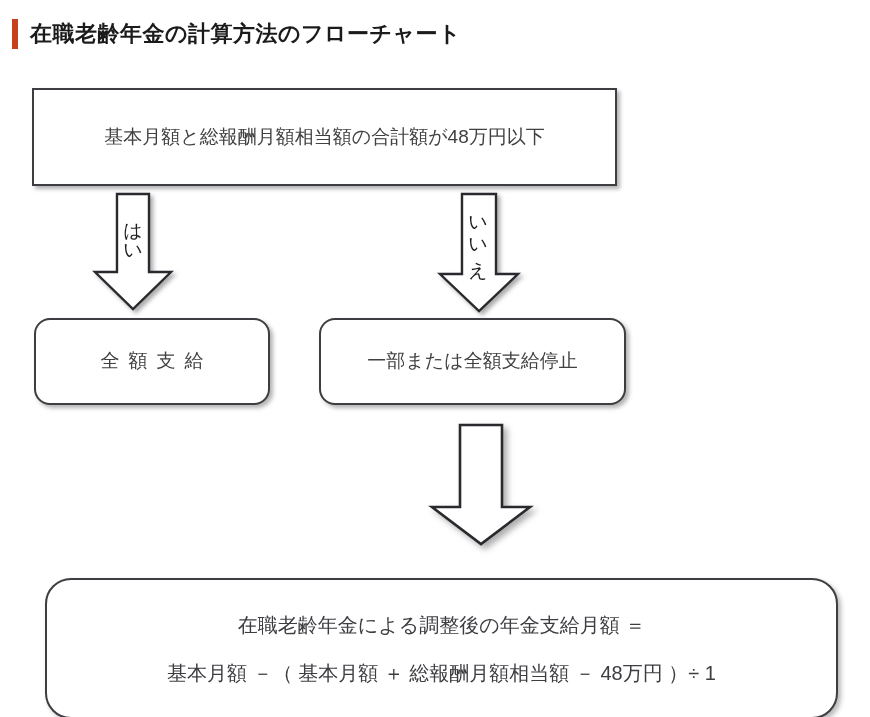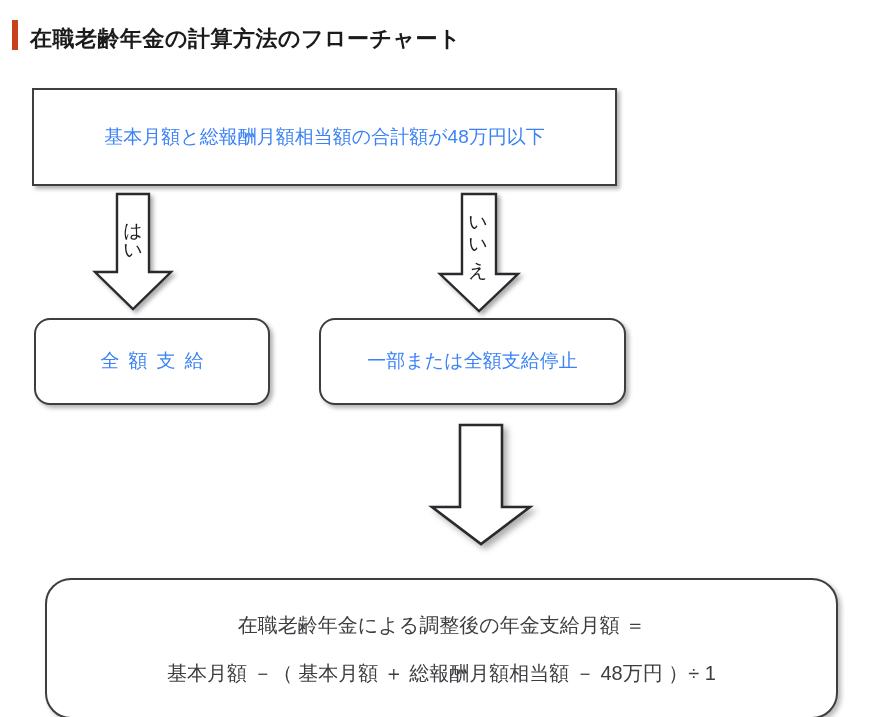--- a/index.html
+++ b/index.html
@@ -18,21 +18,21 @@
     background: #ffffff;
     overflow: hidden;
   }
 
   
   .title-row {
     position: absolute;
     left: 12px;
     top: 18px;
     display: flex;
-    align-items: flex-end;
+    align-items: center;
     height: 32px;
   }
   .title-bar {
     width: 6px;
     height: 30px;
     background: #c9401c;
     margin-right: 12px;
     flex: none;
   }
   .title-text {
@@ -51,21 +51,21 @@
     background: #ffffff;
     border: 2px solid #3d3d42;
     box-shadow: 3px 3px 4px rgba(0,0,0,0.30);
     display: flex;
     align-items: center;
     justify-content: center;
     text-align: center;
   }
   .node .node-label {
     font-size: 19px;
-    color: #3b82f6;
+    color: #404040;
     line-height: 1.5;
     white-space: nowrap;
   }
 
   #box-condition {
     left: 32px;
     top: 88px;
     width: 585px;
     height: 98px;
     border-radius: 0;

